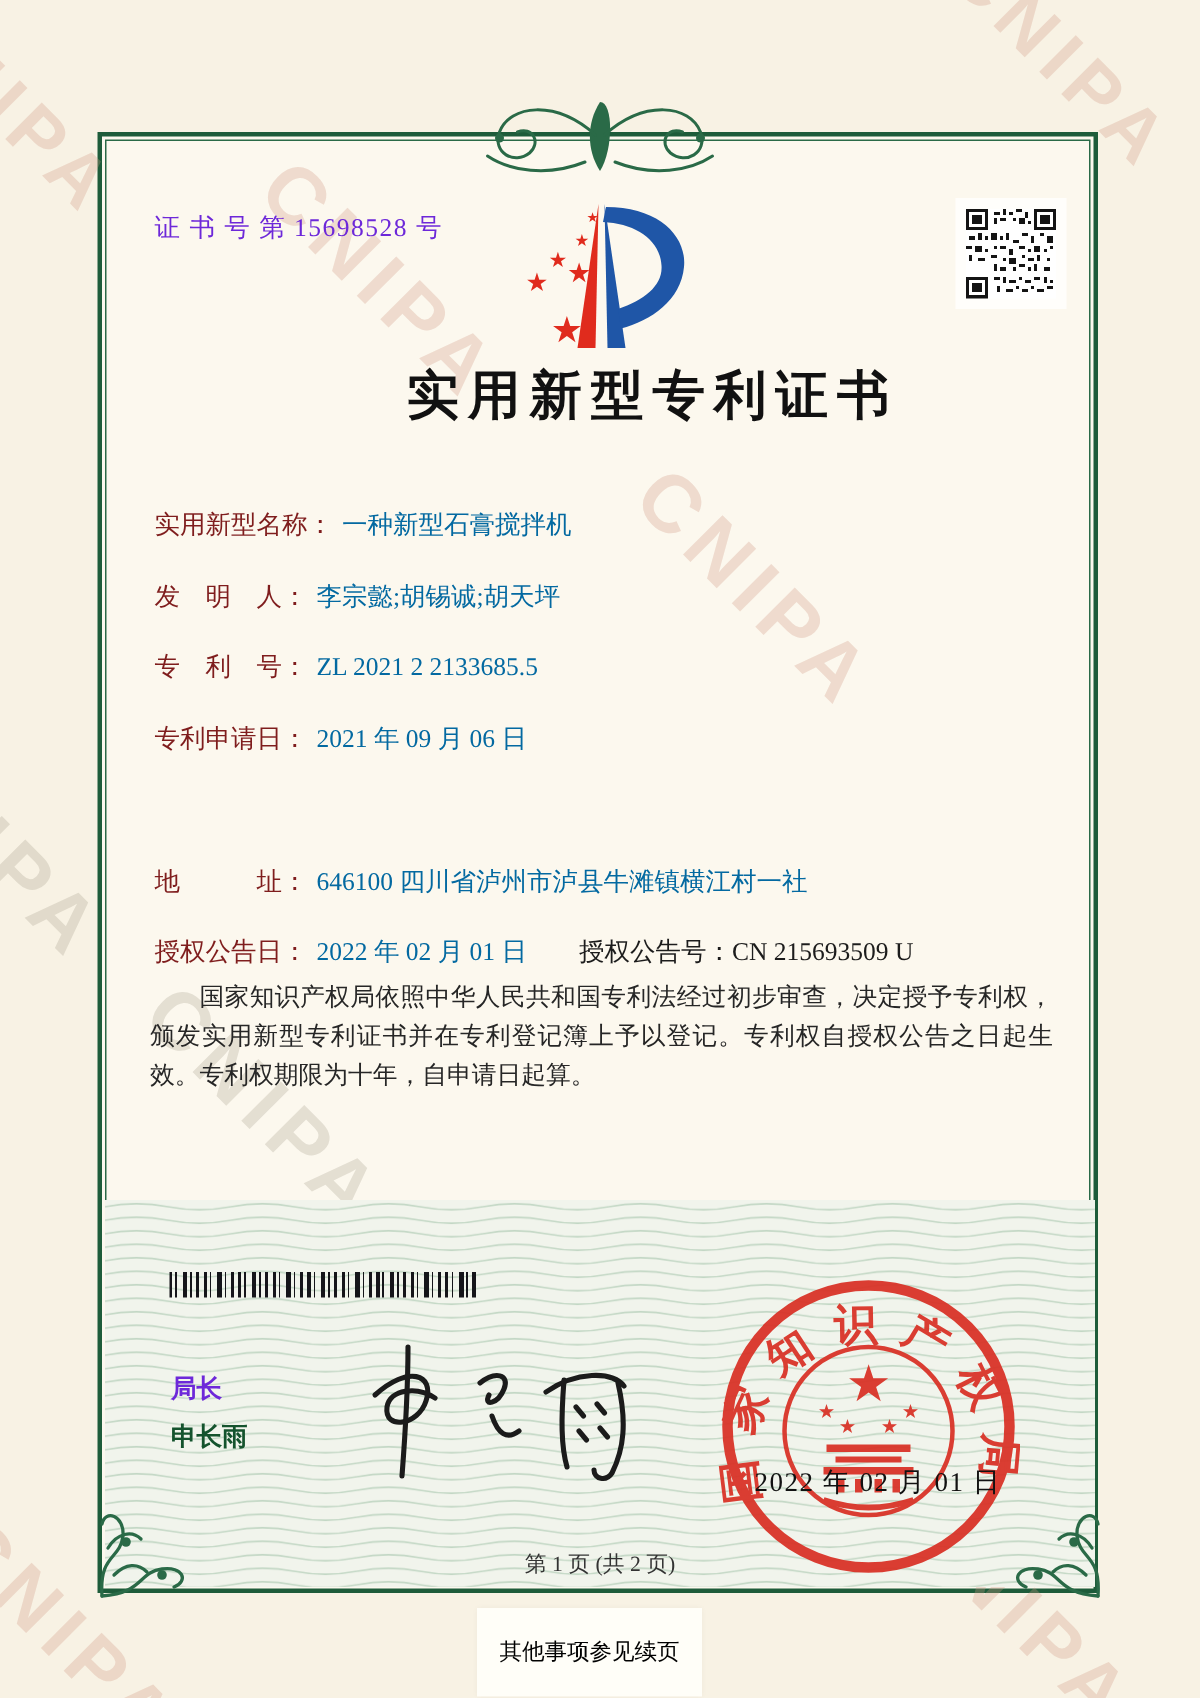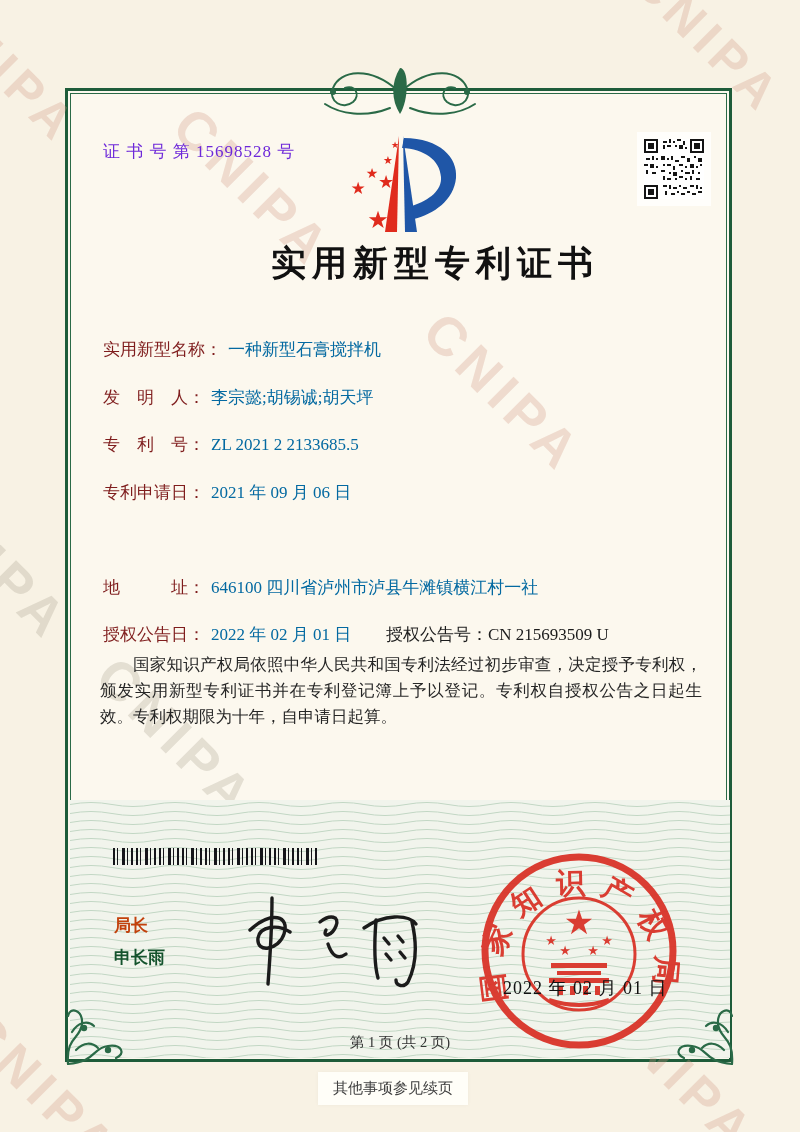--- a/index.html
+++ b/index.html
@@ -31,31 +31,31 @@
   .grant-no{position:absolute;left:386px;font-size:17px;white-space:nowrap;}
   .bodytext{position:absolute;left:100px;top:652px;width:602px;font-size:16.5px;
             line-height:26px;text-align:justify;color:#262626;}
   .bodytext p{margin:0;text-indent:2em;}
   .barcode{position:absolute;left:113px;top:848px;width:207px;height:17px;
     background-image:
       repeating-linear-gradient(90deg,#15151a 0 2px,transparent 2px 4px,#15151a 4px 5px,
         transparent 5px 9px,#15151a 9px 12px,transparent 12px 14px,#15151a 14px 15px,
         transparent 15px 18px,#15151a 18px 20px,transparent 20px 23px);}
   .sig-title{position:absolute;left:114px;top:914px;font-family:"Liberation Sans",sans-serif;
-             font-weight:700;font-size:17px;color:#c2410c;}
+             font-weight:700;font-size:17px;color:#6d28d9;}
   .sig-name{position:absolute;left:114px;top:946px;font-family:"Liberation Sans",sans-serif;
             font-weight:700;font-size:17px;color:#14532d;}
   .sig-hand{position:absolute;left:232px;top:892px;}
   .seal{position:absolute;left:478px;top:850px;width:202px;height:202px;opacity:.93;}
   .seal-date{position:absolute;left:503px;top:976px;width:185px;font-size:18px;
              letter-spacing:1px;color:#111;white-space:nowrap;}
   .page-no{position:absolute;left:0;top:1033px;width:800px;text-align:center;
            font-size:14.5px;color:#333;}
   .cont-note{position:absolute;left:318px;top:1072px;background:#fffef8;
-             padding:7px 15px;font-size:15px;color:#404040;box-shadow:0 0 4px rgba(0,0,0,0.04);}
+             padding:20px 15px;font-size:15px;color:#000000;box-shadow:0 0 4px rgba(0,0,0,0.04);}
   
   .orn{position:absolute;z-index:3;}
 </style>
 </head>
 <body>
 
 <div class="page">
 
   <div class="frame">
     <div class="frame-inner"></div>

